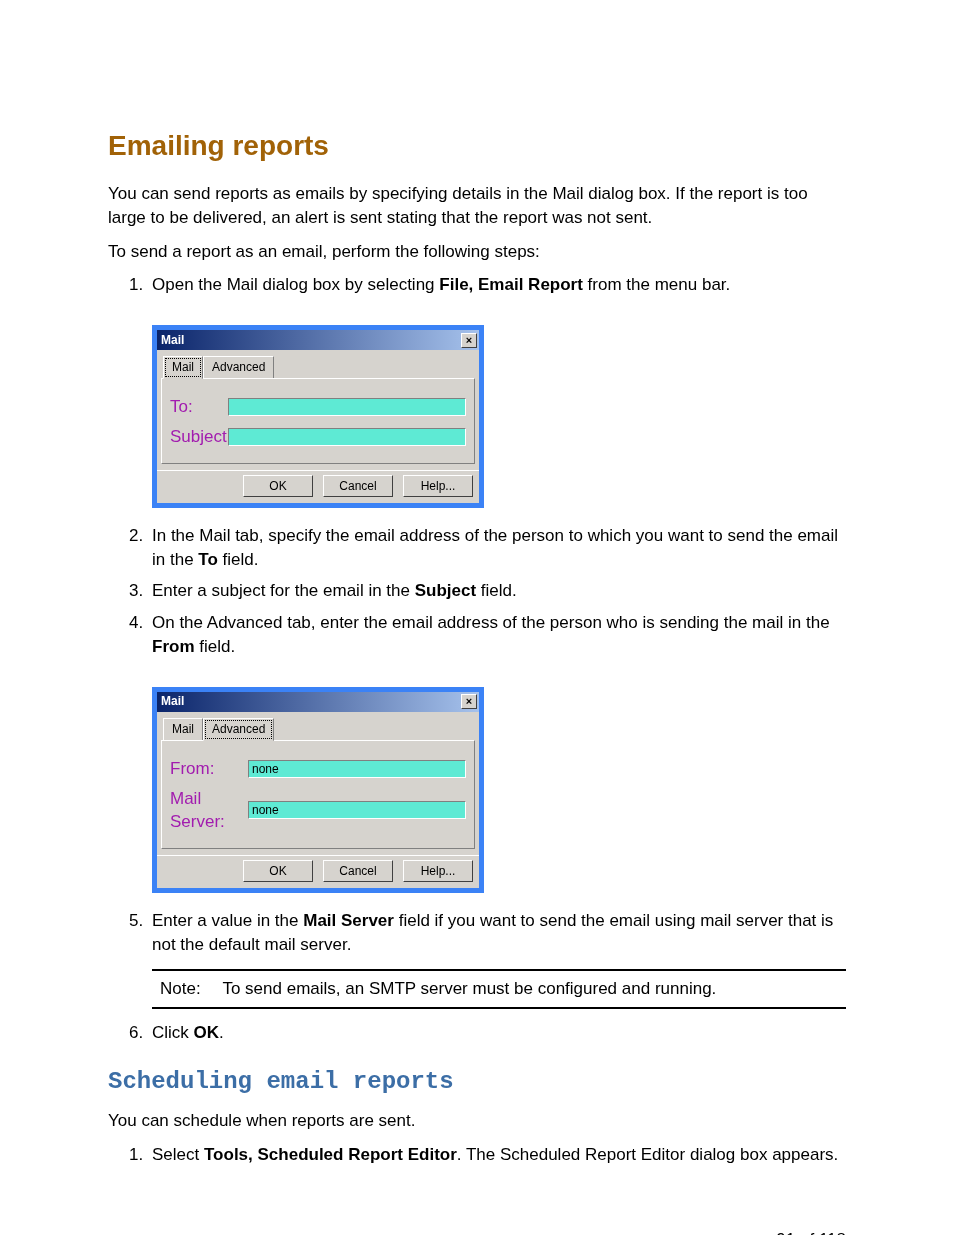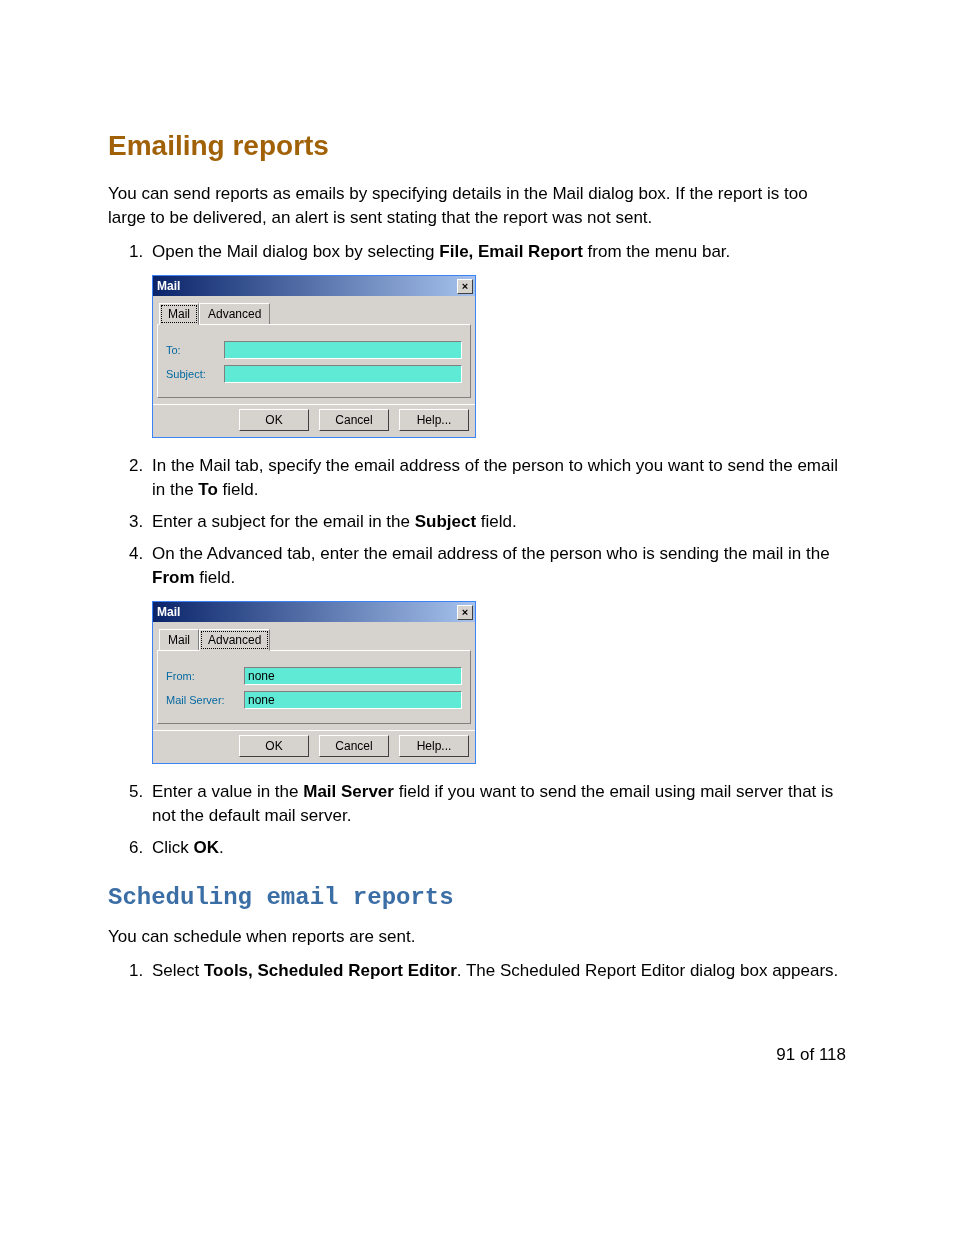--- a/index.html
+++ b/index.html
@@ -41,22 +41,22 @@
   }
   ol li {
     margin: 8px 0;
     padding-left: 4px;
   }
   b { font-weight: bold; }
 
   
   .dialog {
     width: 322px;
-    margin: 12px 0 16px 0;
-    border: 1px solid #3b82f6;
+    margin: 28px 0 16px 0;
+    border: 5px solid #3b82f6;
     background: #d6d3ce;
     font-family: "MS Sans Serif", Tahoma, Arial, sans-serif;
     font-size: 12px;
   }
   .titlebar {
     display: flex;
     align-items: center;
     justify-content: space-between;
     height: 20px;
     background: linear-gradient(to right, #0a246a, #a6c2ec);
@@ -109,22 +109,22 @@
     border-bottom: 1px solid #808080;
     margin: 0 4px 6px 4px;
     padding: 10px 8px 8px 8px;
   }
   .row {
     display: flex;
     align-items: center;
     margin: 6px 0;
   }
   .row label {
-    font-size: 11px;
-    color: #0369a1;
+    font-size: 17px;
+    color: #a21caf;
   }
   .lbl-narrow { width: 58px; }
   .lbl-wide { width: 78px; }
   .txtinput {
     flex: 1;
     height: 18px;
     background: #5eead4;
     border-top: 1px solid #808080;
     border-left: 1px solid #808080;
     border-right: 1px solid #fff;
@@ -172,20 +172,21 @@
   }
 </style>
 </head>
 <body>
 
 <div class="page">
 
   <h1>Emailing reports</h1>
 
   <p>You can send reports as emails by specifying details in the Mail dialog box. If the report is too large to be delivered, an alert is sent stating that the report was not sent.</p>
+  <p>To send a report as an email, perform the following steps:</p>
 
   <ol>
     <li>
       <span>Open the Mail dialog box by selecting </span><b>File, Email Report</b><span> from the menu bar.</span>
 
       
       <div class="dialog">
         <div class="titlebar">
           <span>Mail</span>
           <div class="closebtn"><span>×</span></div>
@@ -246,20 +247,24 @@
         <div class="btnrow">
           <div class="winbtn">OK</div>
           <div class="winbtn">Cancel</div>
           <div class="winbtn">Help...</div>
         </div>
       </div>
     </li>
 
     <li>
       <span>Enter a value in the </span><b>Mail Server</b><span> field if you want to send the email using mail server that is not the default mail server.</span>
+      <div class="notebox">
+        <span class="notelbl">Note:</span>
+        <span>To send emails, an SMTP server must be configured and running.</span>
+      </div>
     </li>
 
     <li>
       <span>Click </span><b>OK</b><span>.</span>
     </li>
   </ol>
 
   <h2>Scheduling email reports</h2>
   <p>You can schedule when reports are sent.</p>
 

